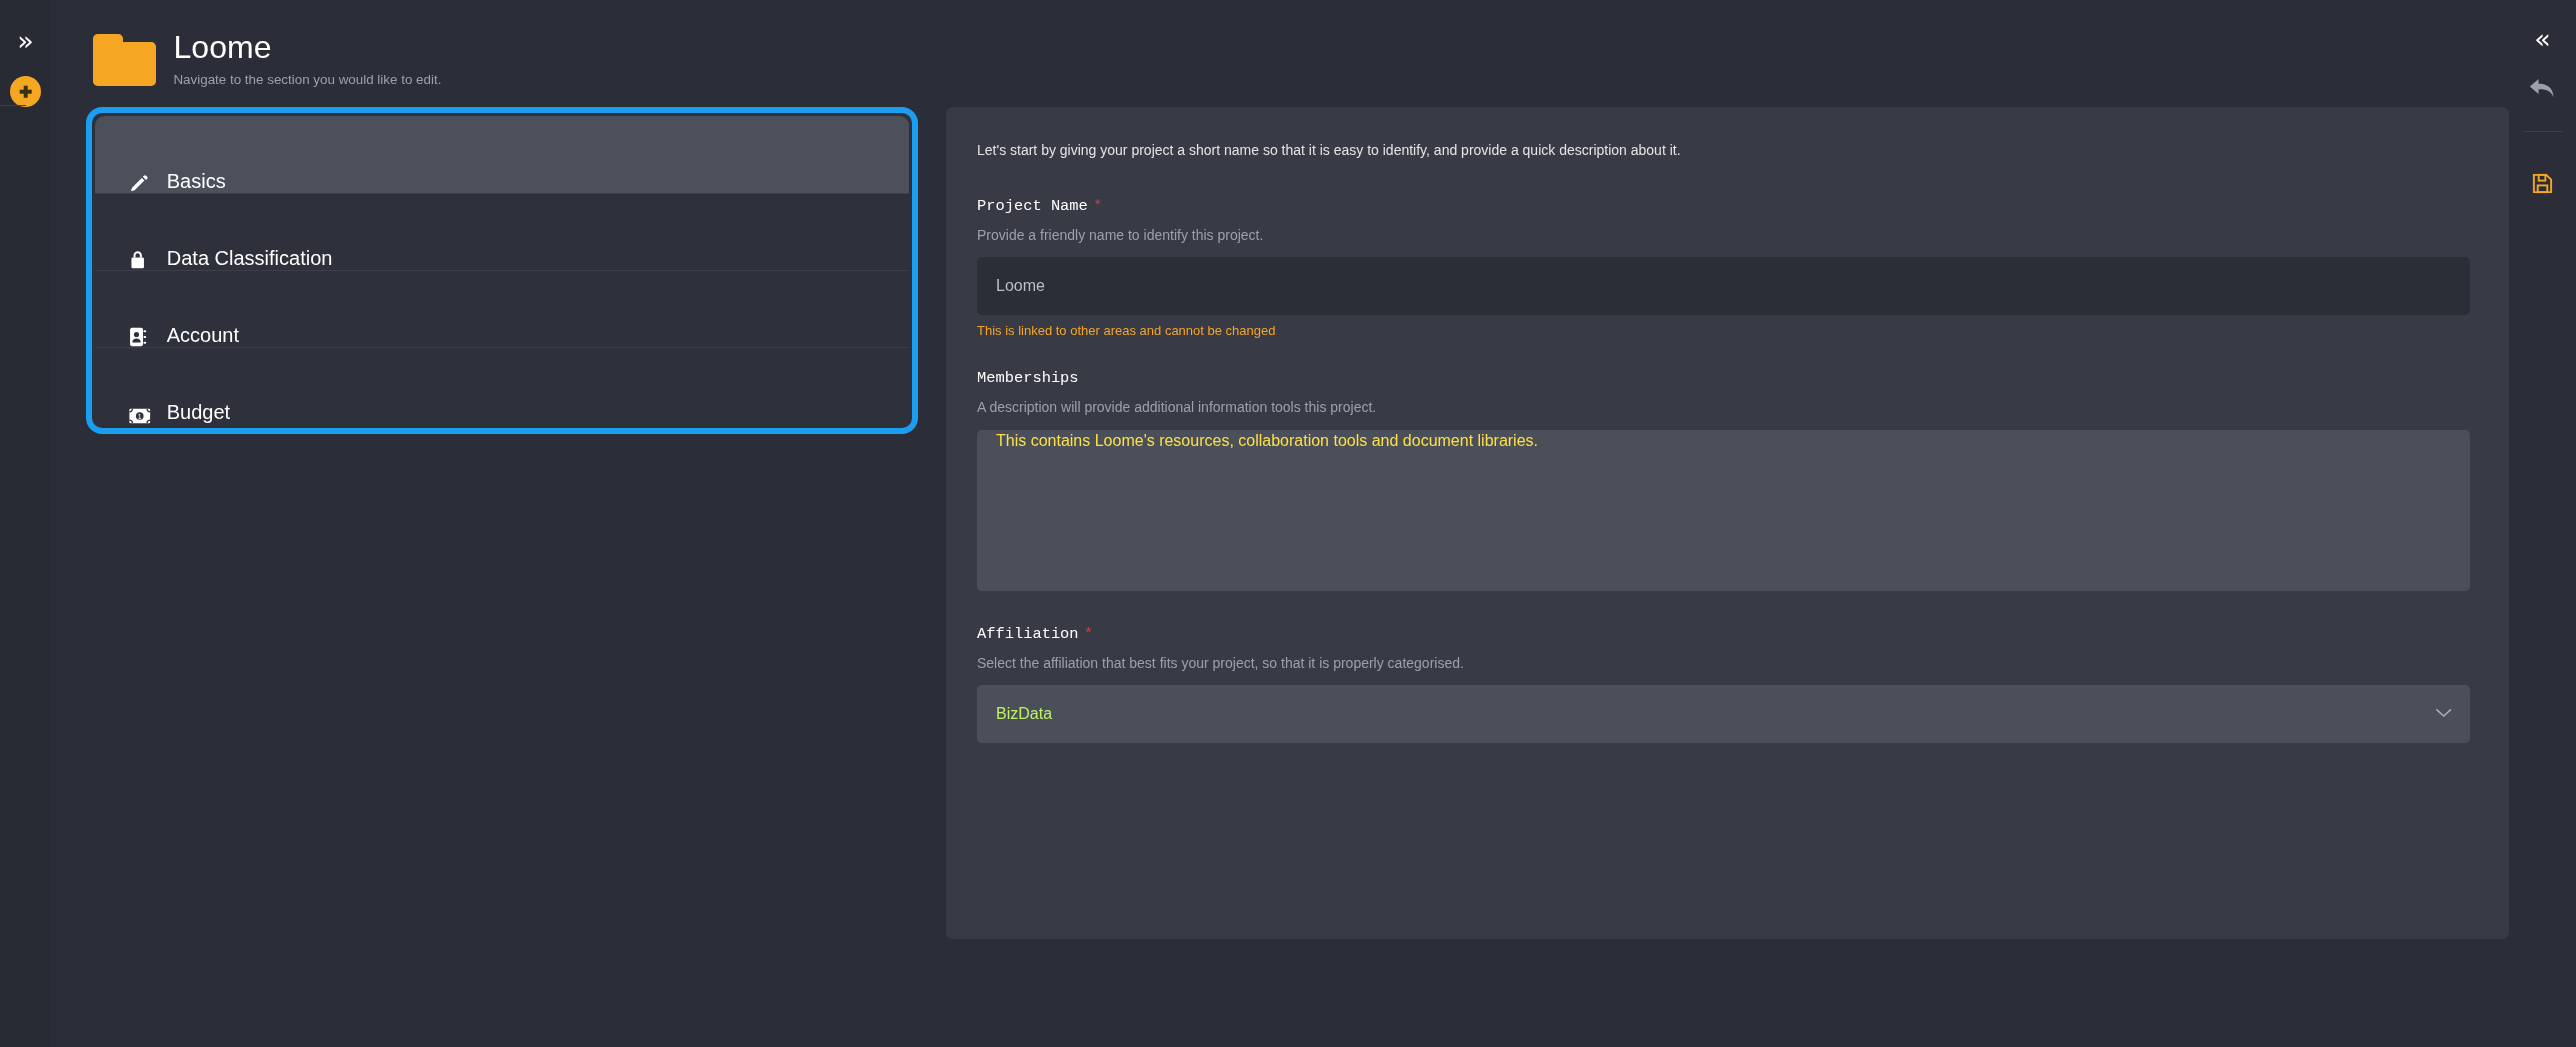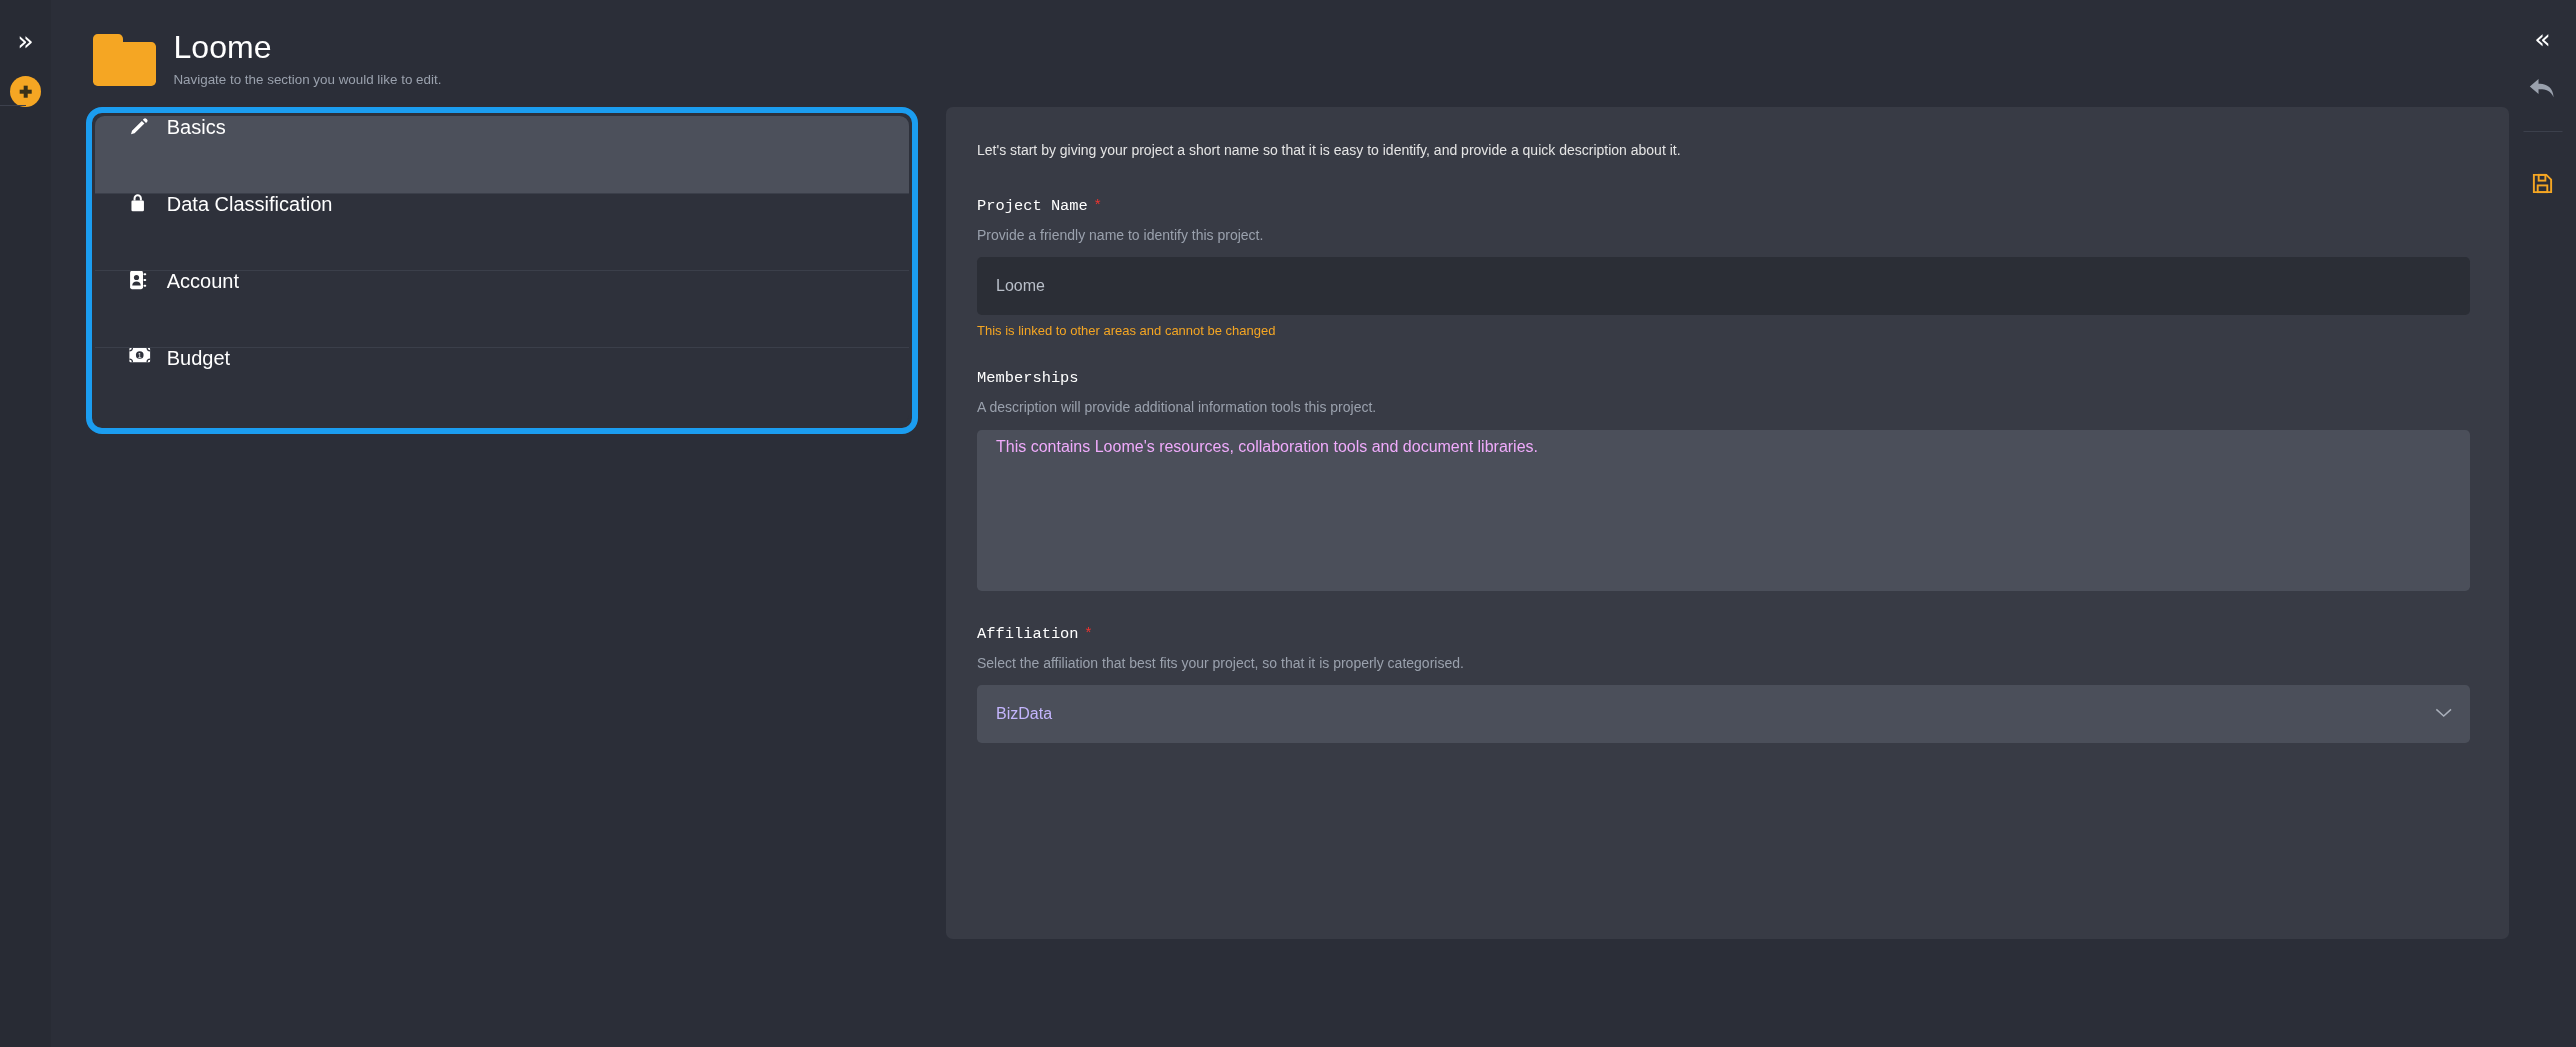--- a/index.html
+++ b/index.html
@@ -139,21 +139,21 @@
     background: #2e313b;
   }
   .nav-list {
     border-radius: 9.4px;
     overflow: hidden;
     background: #2e313b;
   }
   .nav-item {
     height: 77px;
     display: flex;
-    align-items: flex-start;
+    align-items: flex-end;
     padding-left: 34px;
     cursor: pointer;
     position: relative;
   }
   .nav-item + .nav-item::before {
     content: "";
     position: absolute;
     left: 0; right: 0; top: 0;
     height: 0.7px;
     background: #3b3f4a;
@@ -238,40 +238,40 @@
     color: #f5a623;
     margin-top: 8px;
     margin-bottom: 31px;
   }
   .textarea-input {
     width: 100%;
     height: 161px;
     background: #4b4f5a;
     border: none;
     border-radius: 4.7px;
-    color: #f0abfc;
+    color: #fde047;
     font-size: 16px;
     font-family: "Liberation Sans", sans-serif;
-    padding: 7px 19px;
+    padding: 1px 19px;
     outline: none;
     resize: none;
     line-height: 1.3;
   }
   .select-wrap {
     position: relative;
     width: 100%;
     height: 58px;
   }
   .select-input {
     width: 100%;
     height: 58px;
     background: #4b4f5a;
     border: none;
     border-radius: 4.7px;
-    color: #c4b5fd;
+    color: #bef264;
     font-size: 16px;
     font-family: "Liberation Sans", sans-serif;
     padding: 0 19px;
     outline: none;
     appearance: none;
     -webkit-appearance: none;
     cursor: pointer;
   }
   .select-chevron {
     position: absolute;

